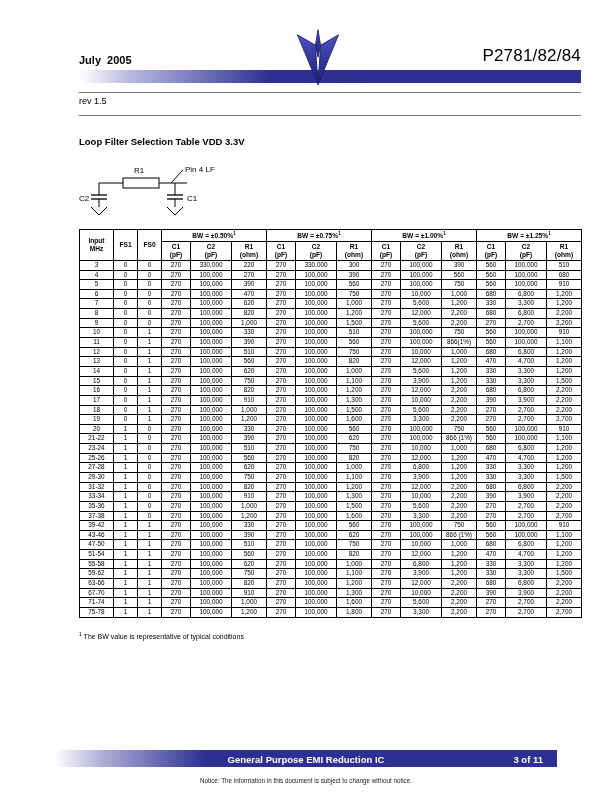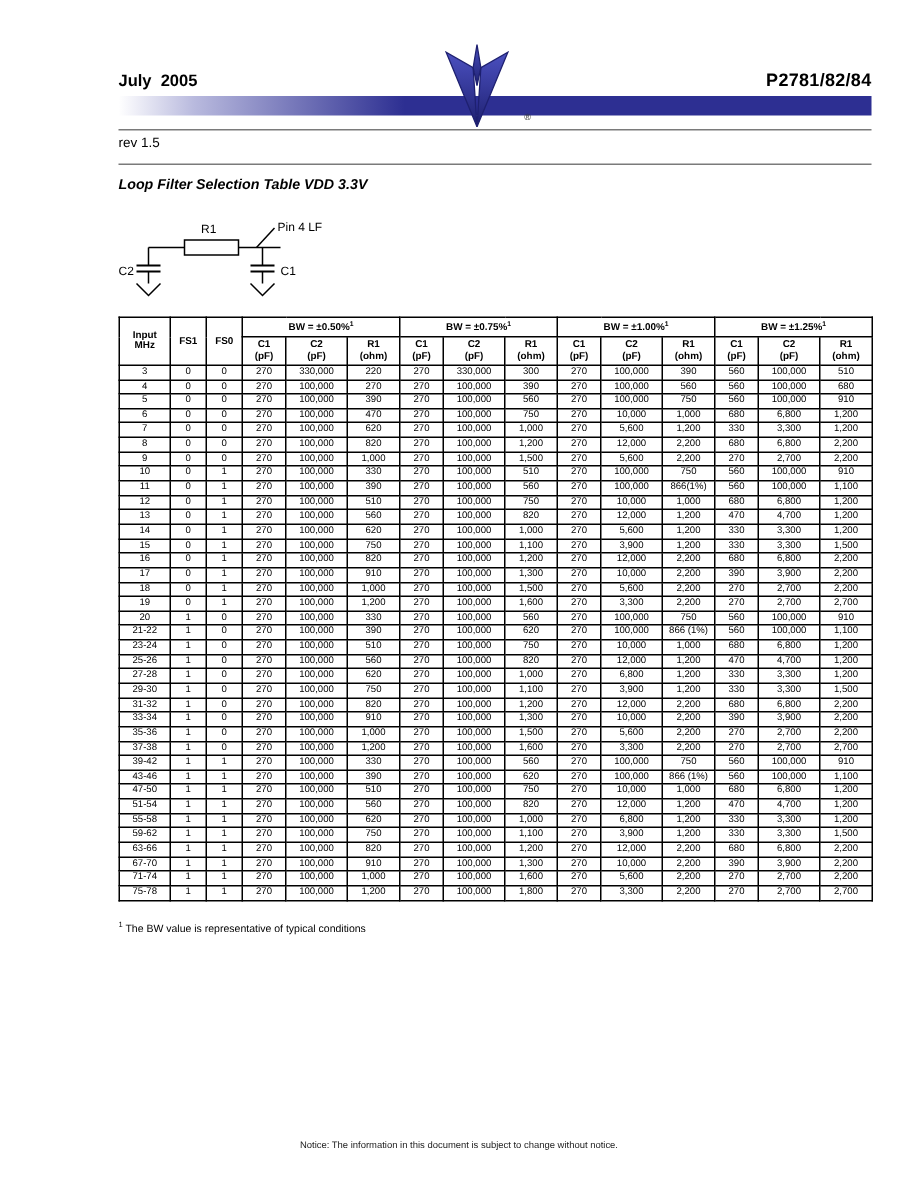--- a/index.html
+++ b/index.html
@@ -6,29 +6,29 @@
   body{
     width:612px;height:792px;position:relative;overflow:hidden;
     background:#ffffff;color:#000;
     font-family:"Liberation Sans", sans-serif;
   }
   .content{position:absolute;left:55px;width:502px;top:0;padding-left:24px;}
 
   
   .header-row{margin-top:46px;display:flex;justify-content:space-between;align-items:flex-end;}
   .doc-date{font-size:11px;font-weight:bold;white-space:pre;}
-  .part-number{font-size:12px;font-weight:bold;letter-spacing:.2px;}
+  .part-number{font-size:17px;font-weight:normal;letter-spacing:.2px;}
   .band{margin-top:4px;height:13px;
     background:linear-gradient(to right,#ffffff 0%,#b9bade 10%,var(--brand,#2d2f92) 38%,var(--brand,#2d2f92) 100%);}
   .logo-wrap{position:absolute;left:50%;top:28px;transform:translateX(-50%);width:56px;height:60px;}
   .logo-wrap .reg{position:absolute;right:-8px;bottom:6px;font-size:6px;color:#333;}
   .rule{border-top:1px solid #7a7a7a;margin-top:9px;}
   .rev{font-size:9px;font-weight:normal;margin-top:3px;margin-bottom:3px;}
 
-  .section-title{font-size:9.5px;font-weight:bold;margin:8px 0 0 0;font-style:italic;}
+  .section-title{font-size:9.5px;font-weight:bold;margin:20px 0 0 0;}
 
   
   .intro{display:flex;gap:14px;margin-top:10px;align-items:flex-start;}
   .circuit{flex:0 0 auto;}
   .contact-note{font-size:8.5px;line-height:1.4;text-align:justify;width:336px;margin:6px 0 0 0;}
 
   
   table{width:100%;border-collapse:collapse;table-layout:fixed;margin-top:8px;}
   th,td{border:1px solid #000;text-align:center;vertical-align:middle;
         font-size:6.4px;line-height:1.35;padding:0 1px;overflow:hidden;}
@@ -823,14 +823,18 @@
           <td>2,700</td>
         </tr>
       </tbody>
   </table>
 
   <p class="footnote"><sup>1</sup> <span>The BW value is representative of typical conditions</span></p>
 
 </div>
 
 <div class="footer">
+  <div class="footer-bar">
+    <span class="footer-title">General Purpose EMI Reduction IC</span>
+    <span class="footer-page">3 of 11</span>
+  </div>
   <p class="notice">Notice:  The information in this document is subject to change without notice.</p>
 </div>
 
 </body></html>

